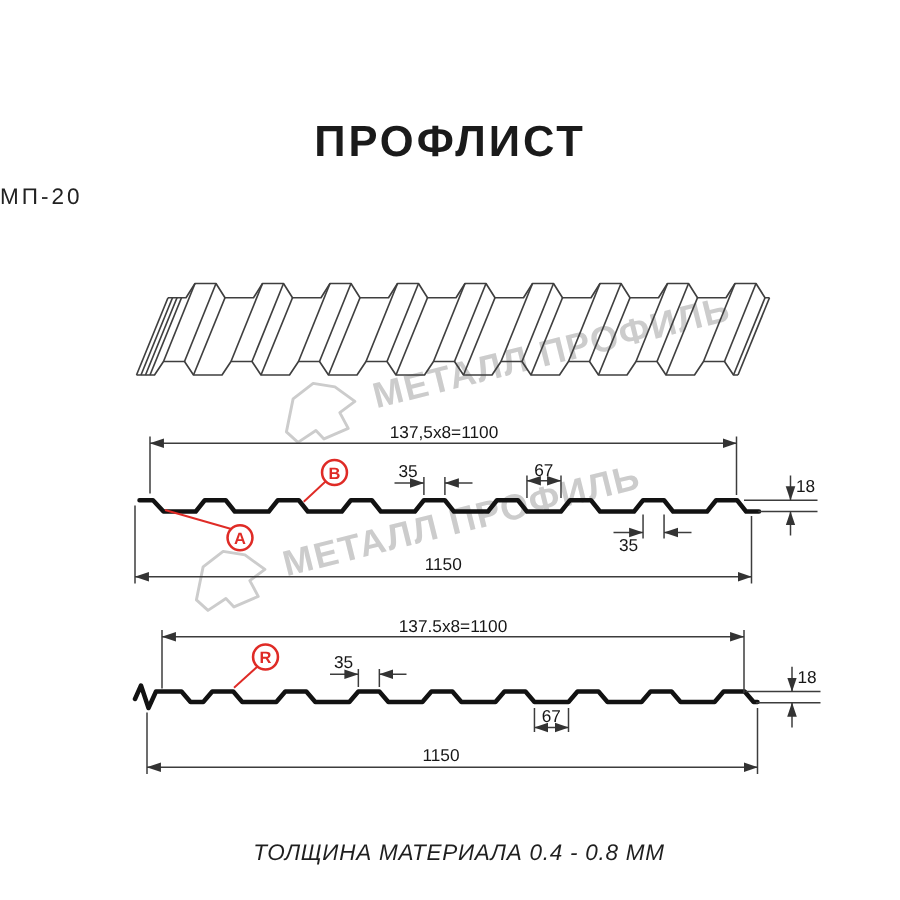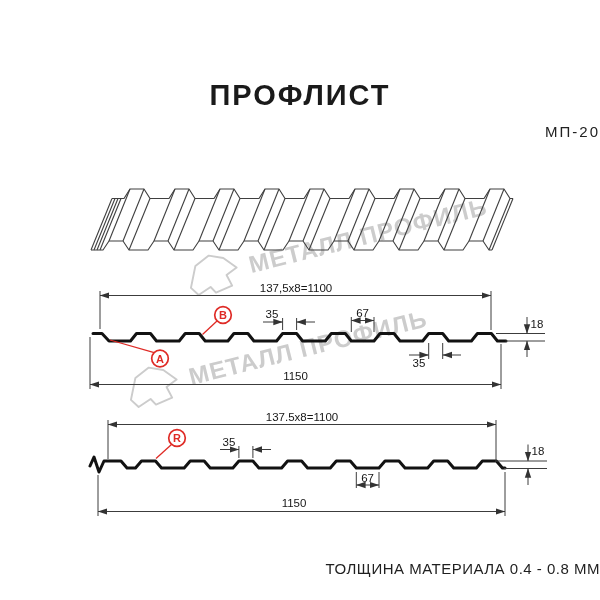--- a/index.html
+++ b/index.html
@@ -7,24 +7,24 @@
     --ink:#1a1a1a;
     --dimline:#3c3c3c;
     --wm:#cccccc;
   }
   html,body{margin:0;padding:0;}
   body{width:600px;height:600px;background:#ffffff;position:relative;overflow:hidden;
        font-family:"Liberation Sans",sans-serif;}
   .page{position:absolute;inset:0;margin-top:28px;}
   .title{position:absolute;top:51px;left:0;right:0;text-align:center;
          font-size:29px;font-weight:700;letter-spacing:2px;color:var(--ink);}
-  .subtitle{position:absolute;top:95px;left:0;right:0;text-align:right;
+  .subtitle{position:absolute;top:95px;left:0;right:12px;text-align:left;
             font-size:15px;font-weight:500;letter-spacing:2px;color:#222;}
-  .footer{position:absolute;top:532px;left:12px;right:0;text-align:right;
-          font-size:15px;font-weight:500;letter-spacing:.5px;color:#1f1f1f;}
+  .footer{position:absolute;top:532px;left:12px;right:0;text-align:center;
+          font-size:15px;font-weight:500;letter-spacing:.5px;color:#1f1f1f;font-style:italic;}
   .wm{position:absolute;display:flex;align-items:center;gap:10px;
       transform:rotate(-14deg);transform-origin:left top;color:var(--wm);}
   .wm-text{font-size:24px;font-weight:700;letter-spacing:1px;white-space:nowrap;}
   .wm1{left:180px;top:232px;}
   .wm2{left:120px;top:344px;}
   svg.drawing{position:absolute;left:0;top:0;}
   .s3d path{stroke:#3f3f3f;stroke-width:1.1;fill:none;stroke-linejoin:round;}
   .prof path{stroke:#121212;stroke-width:3;fill:none;stroke-linejoin:round;stroke-linecap:round;}
   .dl{stroke:var(--dimline);stroke-width:1;fill:none;}
   .dt{font-family:"Liberation Sans",sans-serif;font-size:11.5px;fill:#161616;}

